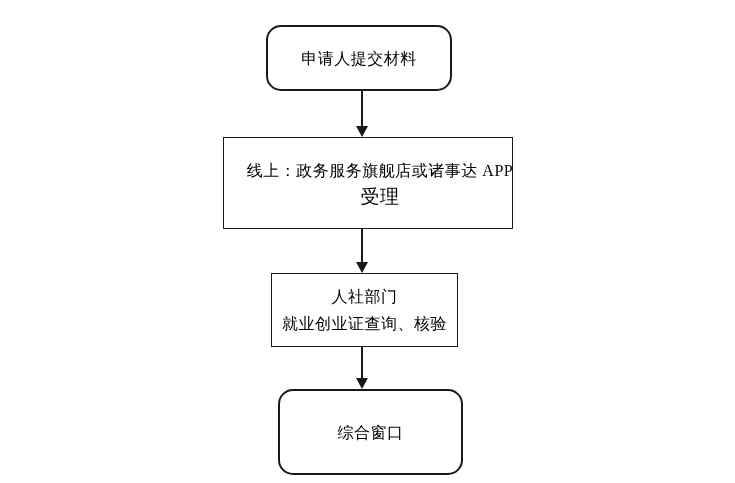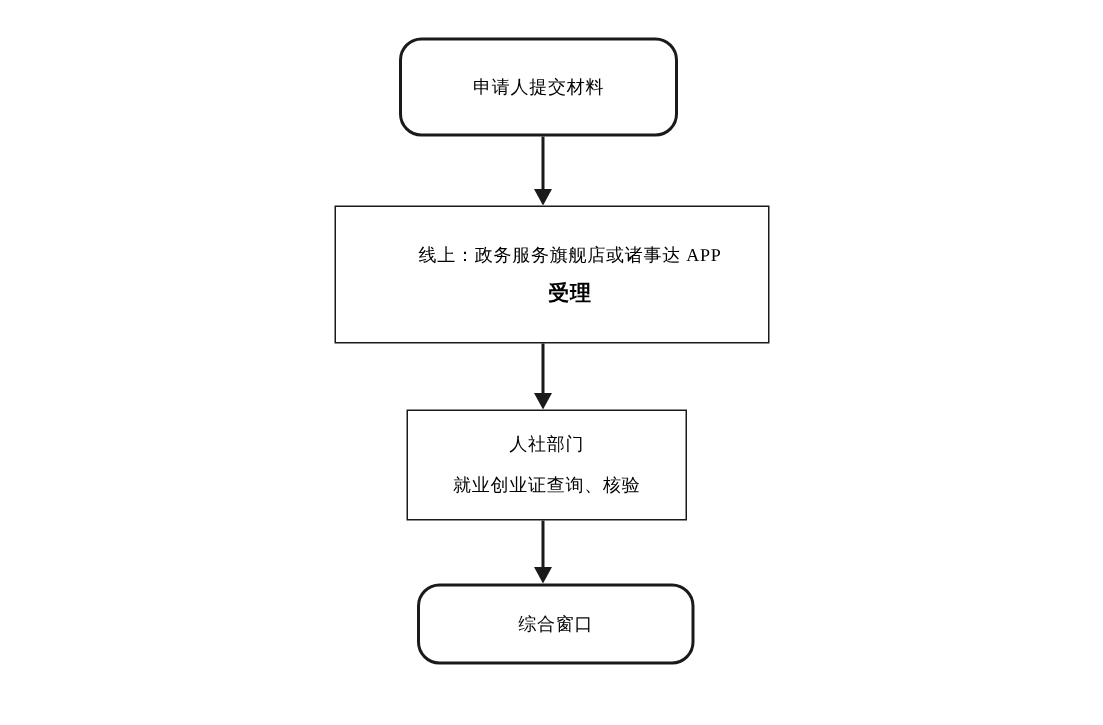--- a/index.html
+++ b/index.html
@@ -28,29 +28,28 @@
     text-align: center;
   }
   .node.rounded {
     border-radius: 15px;
   }
   .node.rect {
     border-width: 1.5px;
     border-radius: 0;
   }
   .node .line {
-    font-size: 12px;
+    font-size: 16px;
     line-height: 27px;
     white-space: nowrap;
     letter-spacing: 0.5px;
   }
   .node .line.small {
-    font-size: 14px;
+    font-size: 19px;
     line-height: 26px;
-    font-weight: bold;
   }
   .arrow {
     position: absolute;
     width: 12px;
     display: flex;
     flex-direction: column;
     align-items: center;
   }
   .arrow-line {
     width: 2px;
@@ -92,17 +91,17 @@
   <div class="node rect" style="left:271px; top:273px; width:187px; height:74px;text-align:right;">
     <div class="line">人社部门</div>
     <div class="line">就业创业证查询、核验</div>
   </div>
 
   <div class="arrow" style="left:356px; top:347px; height:42px;">
     <div class="arrow-line"></div>
     <div class="arrow-head"></div>
   </div>
 
-  <div class="node rounded" style="left:278px; top:389px; width:185px; height:54px;gap:44px;">
+  <div class="node rounded" style="left:278px; top:389px; width:185px; height:86px;gap:44px;">
     <div class="line">综合窗口</div>
   </div>
 
 </div>
 
 </body></html>

